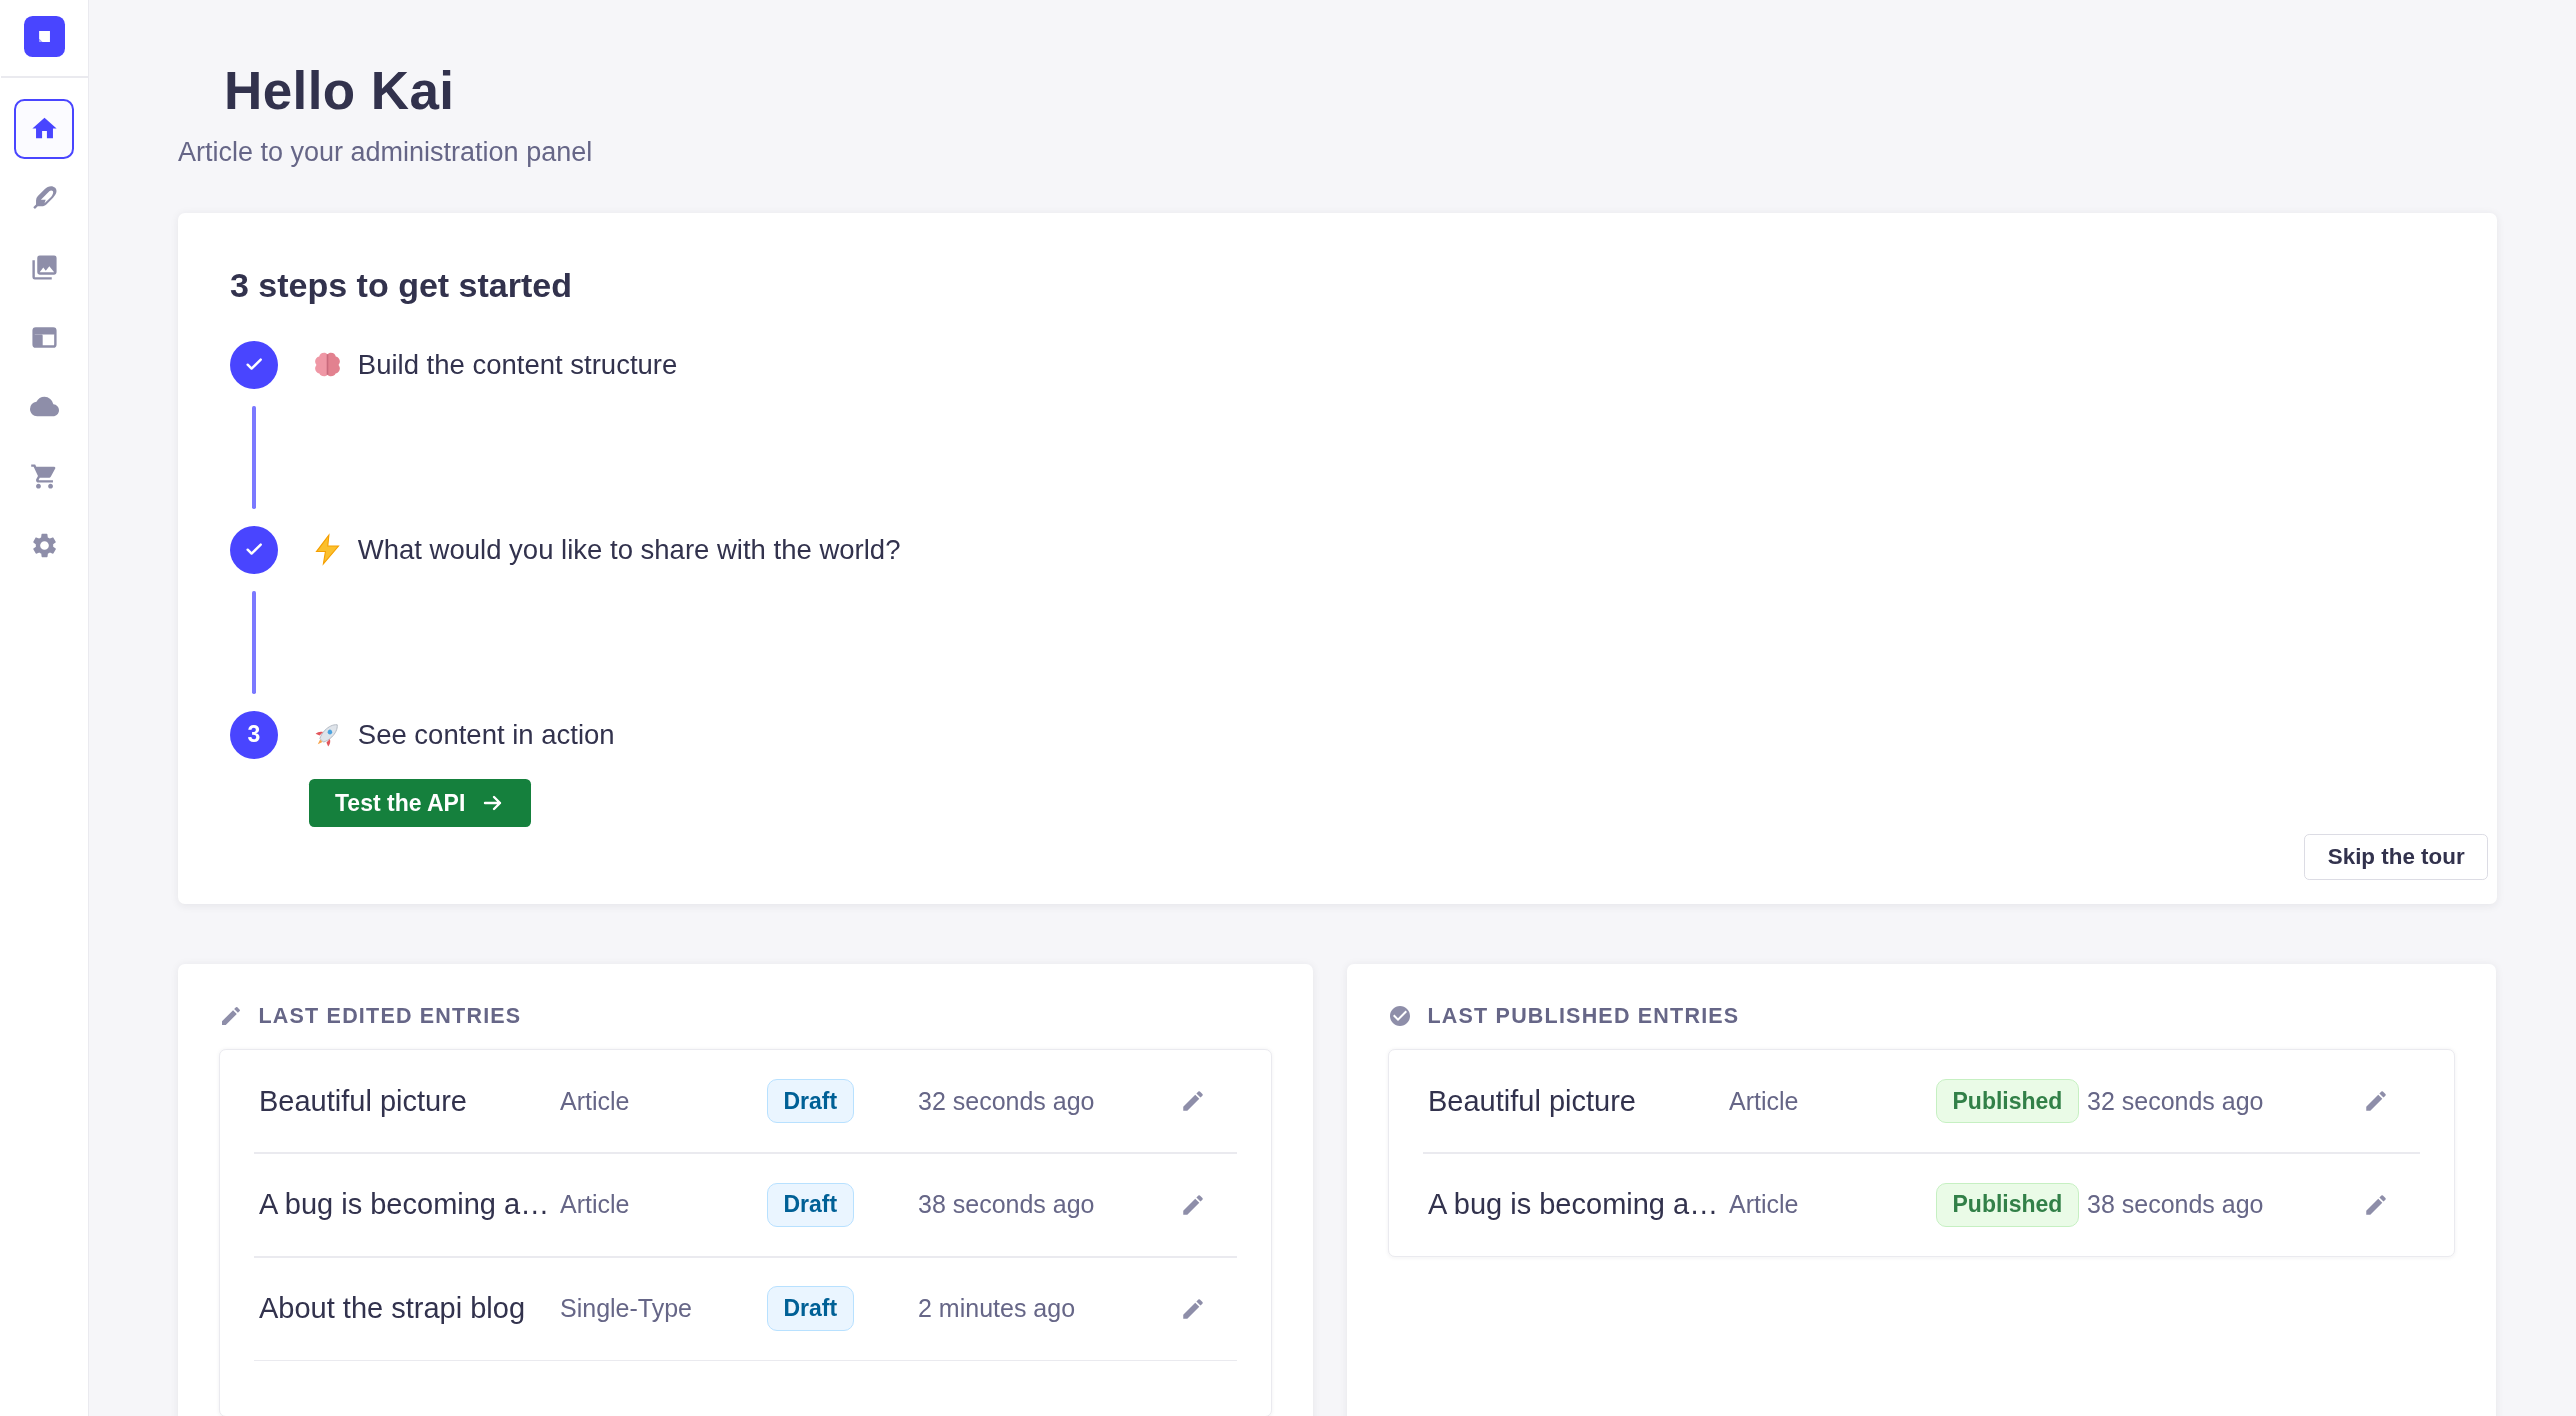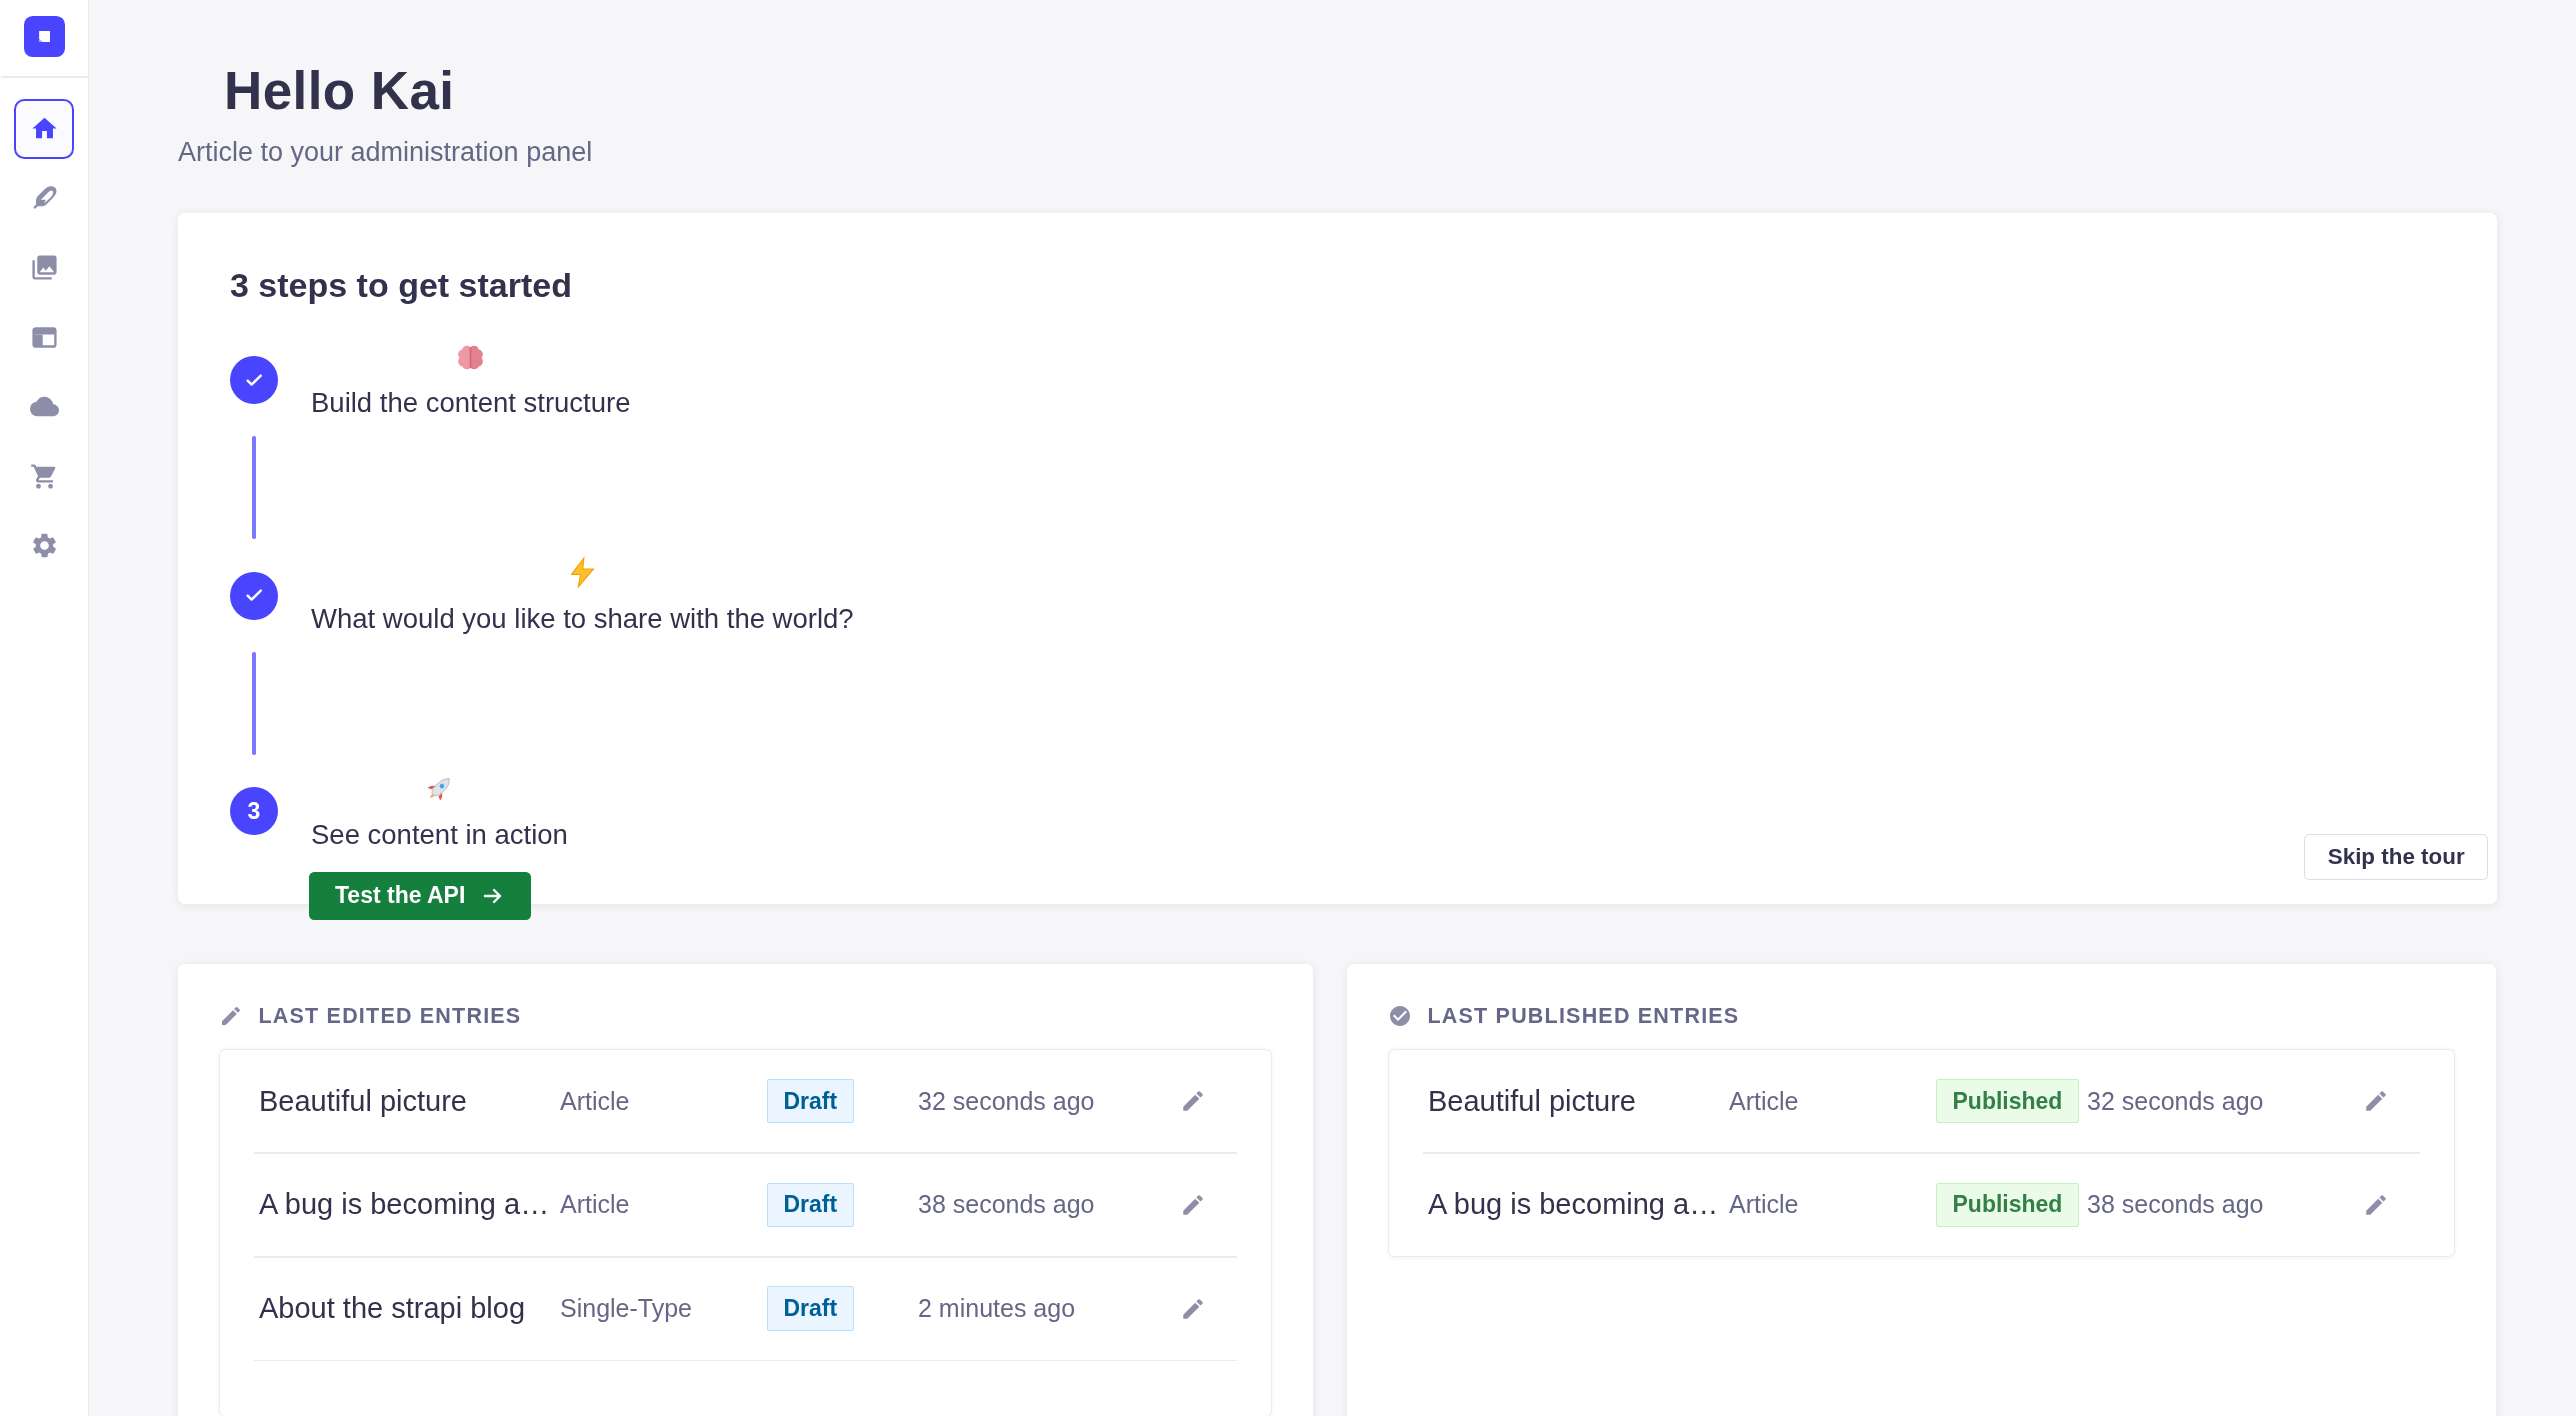--- a/index.html
+++ b/index.html
@@ -51,21 +51,21 @@
   .step-row { display:flex; align-items:center; }
   .step-dot {
     flex:0 0 48px; width:48px; height:48px; border-radius:50%;
     background:#4945ff; color:#fff; display:flex; align-items:center; justify-content:center;
     font-size:23px; font-weight:600;
   }
   .step-dot svg { width:22.4px; height:22.4px; }
   .step-connector { width:3.4px; height:103px; background:#7b79ff; margin:17px 0 17px 22.4px; border-radius:1.7px; }
   .step-label {
     margin-left:33px; display:flex; align-items:center; gap:13.8px;
-    font-size:27.5px; font-weight:500; color:#32324d; cursor:pointer;flex-direction:column;
+    font-size:27.5px; font-weight:500; color:#32324d; cursor:pointer;
   }
   .emoji-ico { width:33px; height:33px; display:inline-flex; }
   .cta-row { margin:20.7px 0 0 79px; }
   .btn-primary {
     display:inline-flex; align-items:center; gap:15.5px; height:48px; padding:0 26px;
     background:#15803d; color:#fff; border:none; border-radius:5.2px;
     font-size:23px; font-weight:600; cursor:pointer;
     font-family:inherit;
   }
   .btn-skip {
@@ -90,21 +90,21 @@
     box-shadow:0 0.9px 4.3px rgba(33,33,52,.06); background:#fff; overflow:hidden;
   }
   .entry-row { height:102px; display:flex; align-items:center; padding:0 39px; cursor:pointer; }
   .entry-divider { height:1.7px; background:#eaeaef; margin:0 34px; }
   .cell-title { flex:0 0 301px; font-size:29px; font-weight:500; color:#32324d; white-space:nowrap; overflow:hidden; }
   .cell-type  { flex:0 0 207px; font-size:25px; color:#666687; }
   .cell-badge { flex:0 0 151px; }
   .cell-time  { flex:1 1 auto; font-size:25px; color:#666687; }
   .cell-action{ flex:0 0 52px; display:flex; }
   .badge {
-    display:inline-block; padding:7.7px 15.5px; border-radius:2px;
+    display:inline-block; padding:7.7px 15.5px; border-radius:10px;
     font-size:23px; font-weight:600;
   }
   .badge.draft { background:#eaf5ff; border:1.7px solid #b8e1ff; color:#006096; }
   .badge.published { background:#eafbe7; border:1.7px solid #c6f0c2; color:#328048; }
   .icon-btn { background:none; border:none; cursor:pointer; padding:0; display:flex; }
   .icon-btn svg { width:26px; height:26px; fill:#8e8ea9; }
   .row-filler { height:55px; }
   .hidden-defs { position:absolute; width:0; height:0; overflow:hidden; }
 </style>
 </head>

